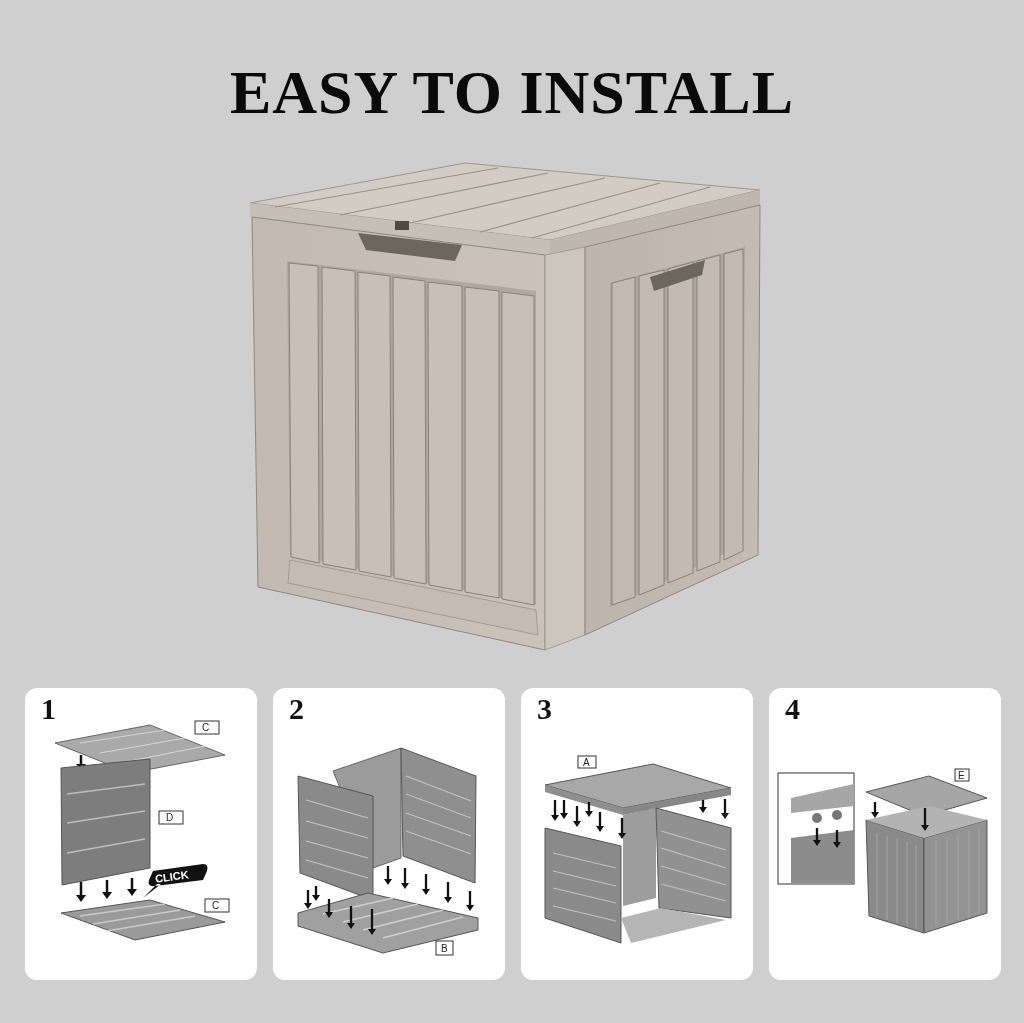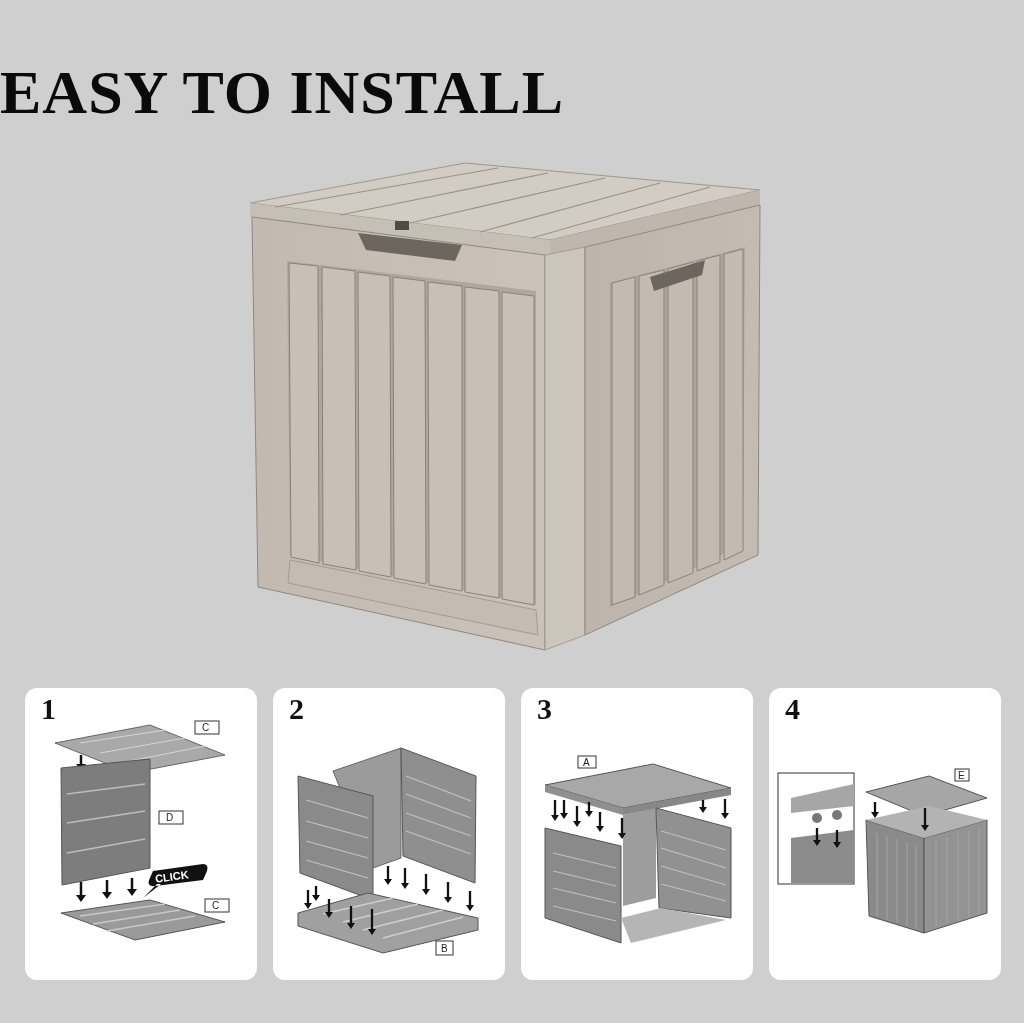--- a/index.html
+++ b/index.html
@@ -4,21 +4,21 @@
 <style>
   html, body { margin: 0; padding: 0; }
   body {
     width: 1024px; height: 1023px; overflow: hidden;
     background: #cfcfcf;
     position: relative;
     font-family: "Liberation Sans", sans-serif;
   }
   .headline {
     position: absolute; left: 0; top: 52px; width: 1024px;
-    text-align: left;
+    text-align: center;
     font-family: "Liberation Serif", "DejaVu Serif", serif;
     font-weight: bold; font-size: 62px; letter-spacing: 1px;
     color: #0a0a0a; line-height: 80px;
   }
   .hero { position: absolute; left: 240px; top: 155px; width: 540px; height: 500px; }
   .card {
     position: absolute; top: 688px; width: 232px; height: 292px;
     background: #ffffff; border-radius: 12px; overflow: hidden;
   }
   .card .num {

